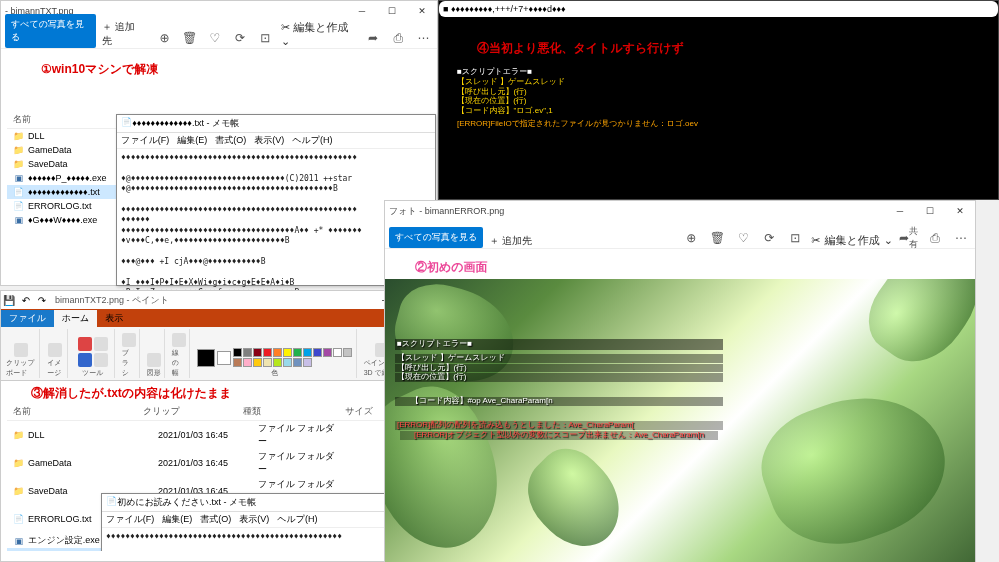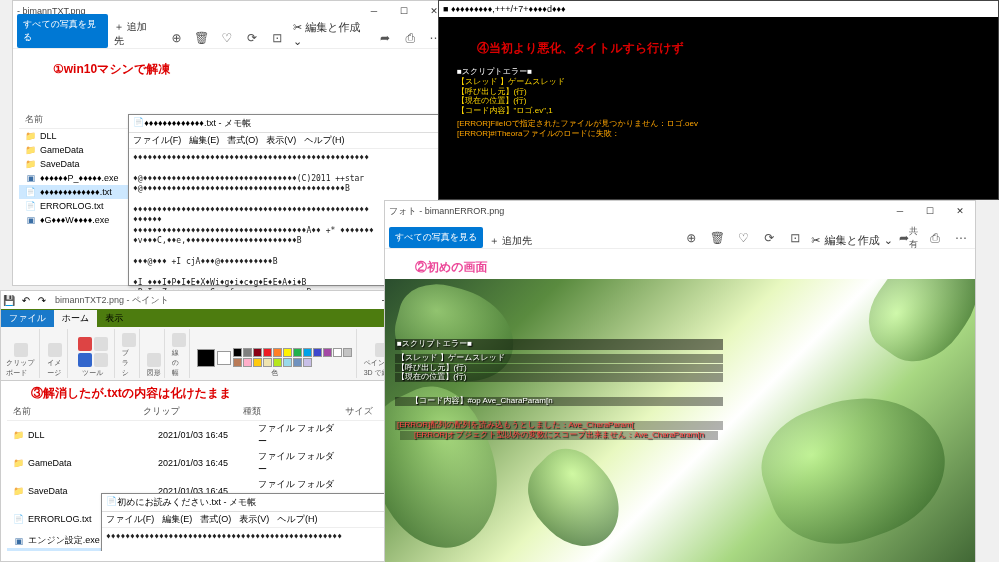--- a/index.html
+++ b/index.html
@@ -1,19 +1,19 @@
 <!DOCTYPE html>
 <html><head>
 <meta charset="utf-8">
 <style>
 * { margin: 0; padding: 0; box-sizing: border-box; font-family: "Meiryo UI", "Segoe UI", sans-serif; }
 body { width: 999px; height: 562px; background: #f0f0f0; position: relative; overflow: hidden; font-size: 10px; }
 
 
-.panel1 { position: absolute; left: 12px; top: 0; width: 438px; height: 286px; background: #fff; border: 1px solid #ccc; }
+.panel1 { position: absolute; left: 0; top: 0; width: 438px; height: 286px; background: #fff; border: 1px solid #ccc; }
 .titlebar { height: 20px; display: flex; align-items: center; font-size: 9px; background: #fff; }
 .titlebar .title { flex: 1; padding-left: 4px; color: #444; }
 .titlebar .controls { display: flex; }
 .titlebar .ctrl { width: 30px; height: 20px; display: flex; align-items: center; justify-content: center; color: #333; }
 .toolbar { height: 28px; display: flex; align-items: flex-end; padding: 0 4px; gap: 6px; border-bottom: 1px solid #eee; }
 .bluebtn { background: #0078d4; color: #fff; padding: 4px 6px; font-size: 9px; border-radius: 2px; }
 .tool-plus { color: #333; font-size: 10px; }
 .tool-spacer { flex: 1; }
 .ticon { width: 20px; height: 20px; display: flex; align-items: center; justify-content: center; color: #555; font-size: 12px; }
 .anno-red { color: #d00; font-weight: bold; font-size: 12px; position: absolute; }
@@ -33,31 +33,31 @@
 
 
 .notepad { position: absolute; background: #fff; border: 1px solid #888; box-shadow: 1px 1px 3px rgba(0,0,0,0.2); }
 .np-title { background: #fff; font-size: 9px; padding: 2px 4px; border-bottom: 1px solid #ddd; display: flex; }
 .np-title .t { flex: 1; }
 .np-menu { font-size: 9px; padding: 1px 4px; border-bottom: 1px solid #eee; display: flex; gap: 8px; }
 .np-body { font-size: 8px; padding: 4px; font-family: "MS Gothic", monospace; white-space: pre-wrap; overflow: hidden; line-height: 1.3; color: #222; }
 
 
 .panel2 { position: absolute; left: 438px; top: 0; width: 561px; height: 200px; background: #000; border: 1px solid #444; }
-.p2-title { background: #fff; height: 16px; font-size: 9px; padding: 0 4px; display: flex; align-items: center; }
+.p2-title { background: #fff; height: 16px; font-size: 9px; padding: 0 4px; display: flex; align-items: center; border-radius: 6px; }
 .p2-content { padding: 18px; color: #ffd700; font-size: 8px; font-family: "MS Gothic", monospace; line-height: 1.2; }
 .p2-anno { color: #d00; font-size: 12px; font-weight: bold; }
 .p2-se { color: #ffa500; font-size: 8px; }
 
 
 .panel3 { position: absolute; left: 0; top: 290px; width: 407px; height: 272px; background: #fff; border: 1px solid #ccc; }
 .paint-title { height: 18px; background: #fff; display: flex; align-items: center; font-size: 9px; padding: 0 2px; }
 .paint-qat { display: flex; gap: 2px; }
 .paint-qat span { width: 14px; height: 14px; display: flex; align-items: center; justify-content: center; font-size: 10px; }
-.ribbon-tabs { height: 18px; display: flex; align-items: center; background: #4d7c0f; font-size: 9px; }
+.ribbon-tabs { height: 18px; display: flex; align-items: center; background: #c2410c; font-size: 9px; }
 .ribbon-tab { padding: 2px 8px; }
 .ribbon-tab.blue { background: #1979ca; color: #fff; }
 .ribbon-tab.active { background: #f5f5f5; }
 .ribbon { height: 54px; background: #f5f5f5; border-bottom: 1px solid #ccc; display: flex; padding: 2px; gap: 4px; }
 .rgroup { display: flex; flex-direction: column; align-items: center; justify-content: flex-end; padding: 0 3px; border-right: 1px solid #ddd; }
 .rgroup .label { font-size: 7px; color: #555; margin-top: 1px; }
 .rgroup .icons { display: flex; gap: 2px; flex-wrap: wrap; width: 100%; justify-content: center; }
 .ricon { width: 14px; height: 14px; background: #ddd; border-radius: 2px; }
 .palette { display: flex; flex-wrap: wrap; width: 120px; gap: 1px; }
 .palette .sw { width: 9px; height: 9px; border: 1px solid #999; }
@@ -177,21 +177,20 @@
     <div class="p2-anno" style="margin:6px 0 12px 20px;font-size:12px">④当初より悪化、タイトルすら行けず</div>
     <div style="color:#fff">■スクリプトエラー■</div>
     <div id="p2lines">
         <div>【スレッド 】ゲームスレッド</div>
         <div>【呼び出し元】(行)</div>
         <div>【現在の位置】(行)</div>
         <div>【コード内容】"ロゴ.ev",1</div>
       </div>
     <div id="p2errs" style="margin-top:4px">
         <div class="p2-se">[ERROR]FileIOで指定されたファイルが見つかりません：ロゴ.oev</div>
-        <div class="p2-se">[ERROR]#!Theoraファイルのロードに失敗：</div>
       </div>
   </div>
 </div>
 
 <div class="panel3">
   <div class="paint-title">
     <div class="paint-qat">
       <span>💾</span>
       <span>↶</span>
       <span>↷</span>

